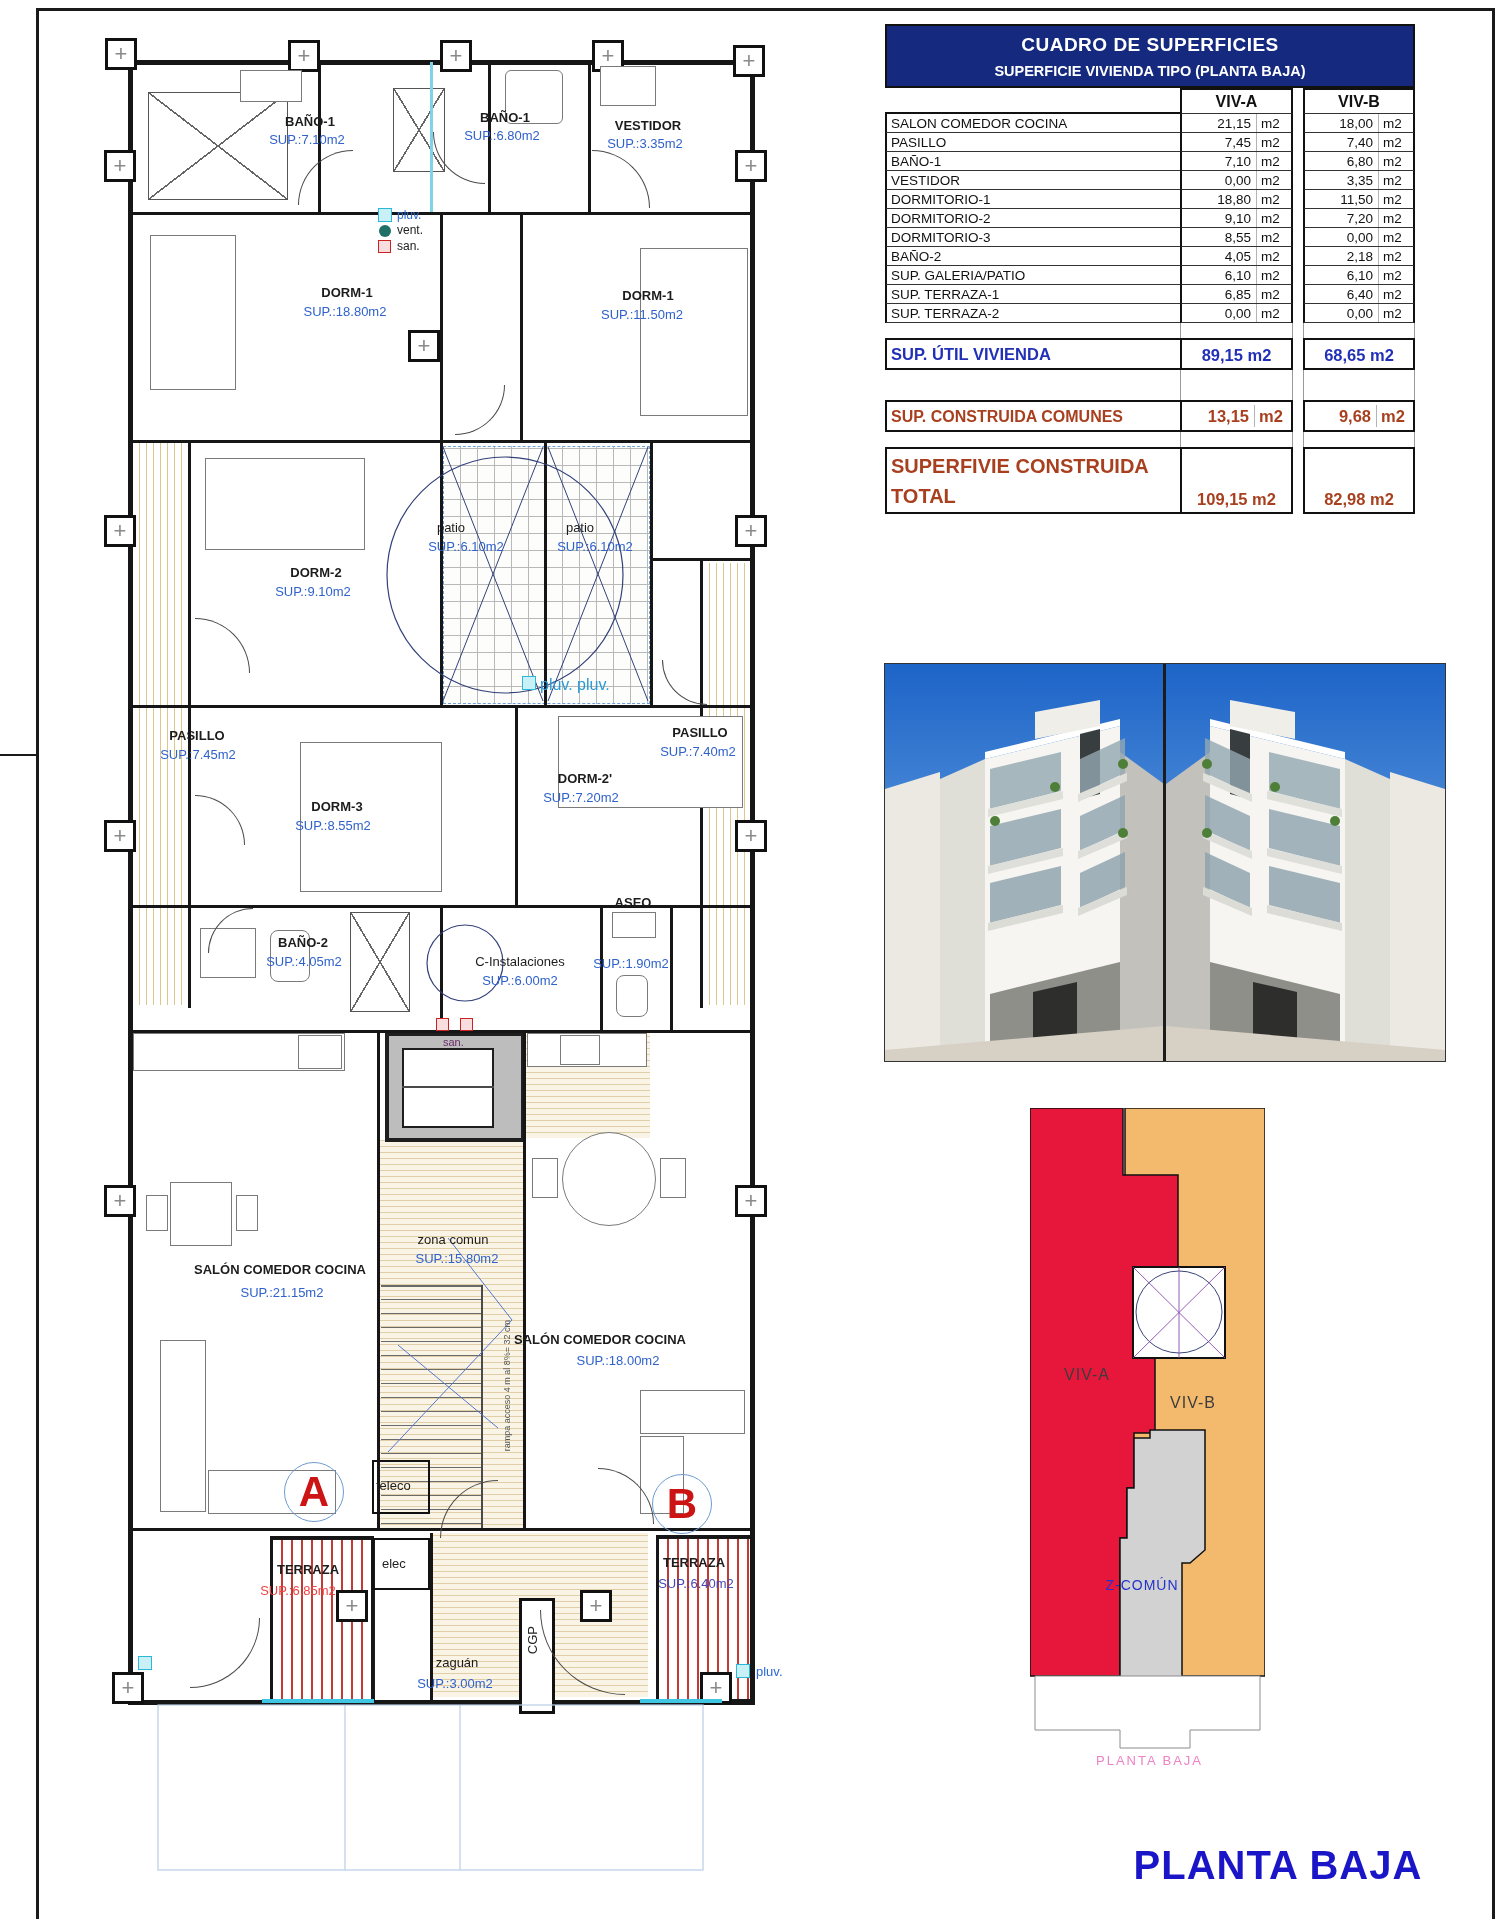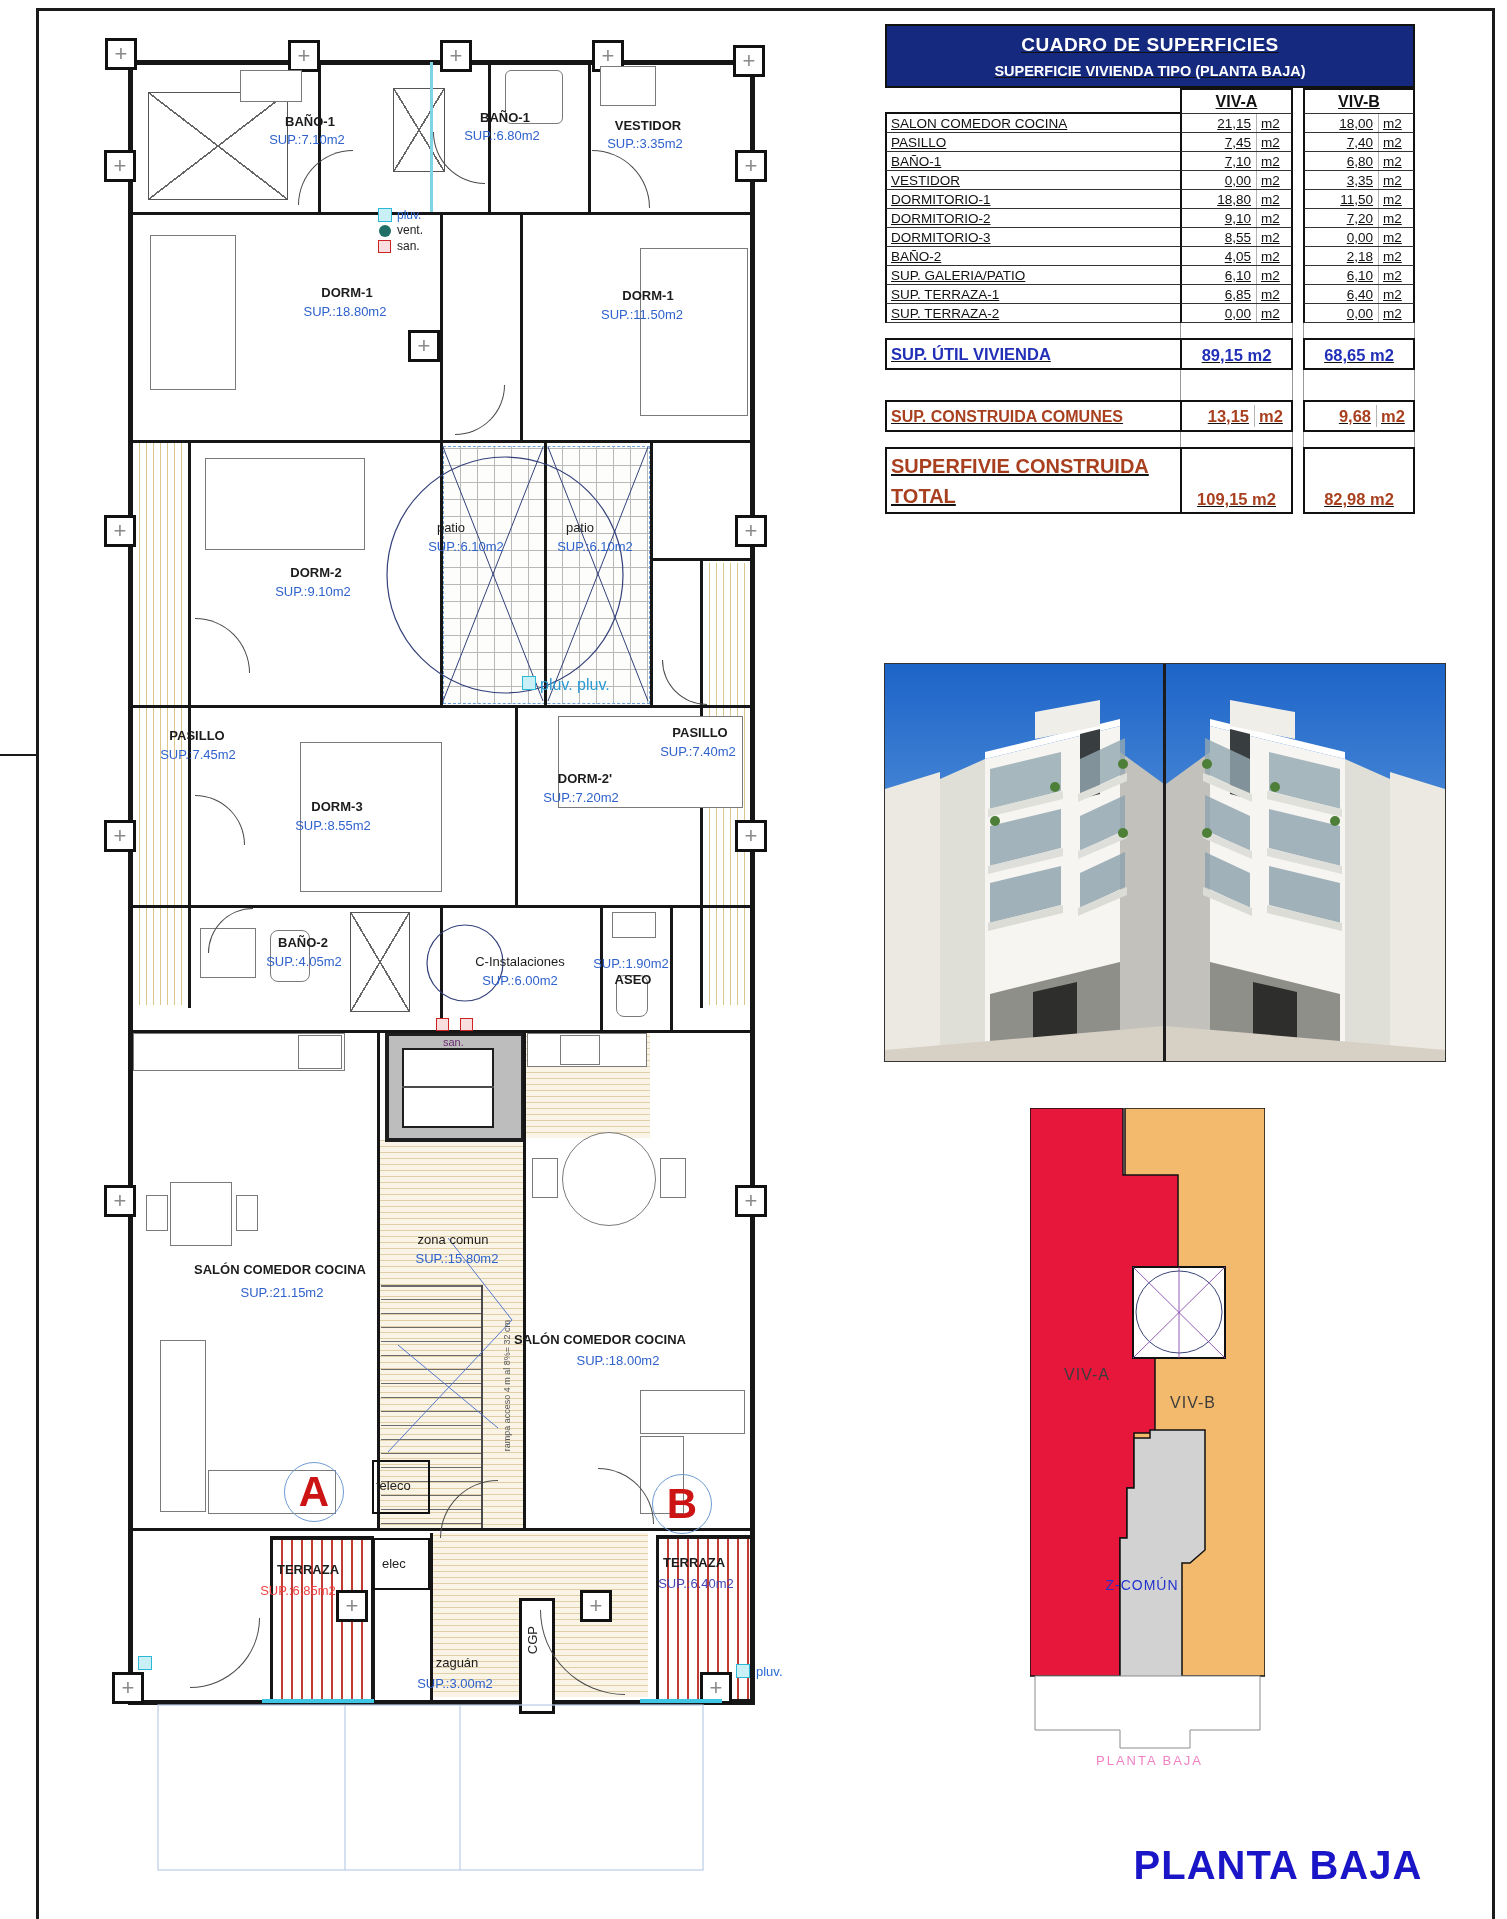--- a/index.html
+++ b/index.html
@@ -33,21 +33,21 @@
   .door{position:absolute;box-sizing:border-box;border:1.4px solid #4a4a4a;background:transparent;}
   .d-tl{border-right:none;border-bottom:none;border-radius:100% 0 0 0;}
   .d-tr{border-left:none;border-bottom:none;border-radius:0 100% 0 0;}
   .d-bl{border-right:none;border-top:none;border-radius:0 0 0 100%;}
   .d-br{border-left:none;border-top:none;border-radius:0 0 100% 0;}
   .vtext{position:absolute;writing-mode:vertical-rl;transform:rotate(180deg);white-space:nowrap;}
   .cyansq{position:absolute;width:14px;height:14px;box-sizing:border-box;border:1.5px solid #2bb8d6;background:#c9f0f6;}
   .redsq{position:absolute;width:13px;height:13px;box-sizing:border-box;border:1.5px solid #c22;background:#f8dede;}
 
   
-  #surf{position:absolute;left:885px;top:24px;width:530px;font-size:13.5px;color:#111;text-decoration:underline;}
+  #surf{position:absolute;left:885px;top:24px;width:530px;font-size:13.5px;color:#111;}
   .t-head{background:#15297e;color:#fff;text-align:center;border:2px solid #111;
           padding:8px 4px 7px;box-sizing:border-box;}
   .t-head .t1{font-size:19px;font-weight:bold;letter-spacing:.5px;}
   .t-head .t2{font-size:14.5px;font-weight:bold;margin-top:7px;}
   .trow{display:grid;grid-template-columns:295px 113px 10px 112px;align-items:stretch;}
   .tlab{border-left:2px solid #111;border-bottom:1px solid #333;padding:2px 4px 1px;box-sizing:border-box;}
   .tval{border-left:2px solid #111;border-right:2px solid #111;border-bottom:1px solid #333;
         display:flex;box-sizing:border-box;}
   .tval .num{flex:1;text-align:right;padding:2px 5px 1px 0;}
   .tval .un{width:30px;border-left:1px solid #b4b4b4;padding:2px 0 1px 4px;}
@@ -248,21 +248,21 @@
     <span class="lbl" style="left:700px;top:726px">PASILLO</span>
     <span class="sup" style="left:698px;top:744px">SUP.:7.40m2</span>
     <span class="lbl" style="left:337px;top:800px">DORM-3</span>
     <span class="sup" style="left:333px;top:818px">SUP.:8.55m2</span>
     <span class="lbl" style="left:585px;top:772px">DORM-2'</span>
     <span class="sup" style="left:581px;top:790px">SUP.:7.20m2</span>
     <span class="lbl" style="left:303px;top:936px">BAÑO-2</span>
     <span class="sup" style="left:304px;top:954px">SUP.:4.05m2</span>
     <span class="lbl" style="left:520px;top:955px;font-weight:normal">C-Instalaciones</span>
     <span class="sup" style="left:520px;top:973px">SUP.:6.00m2</span>
-    <span class="lbl" style="left:633px;top:973px">ASEO</span>
+    <span class="lbl" style="left:633px;top:896px">ASEO</span>
     <span class="sup" style="left:631px;top:956px">SUP.:1.90m2</span>
     <span class="lbl" style="left:280px;top:1263px">SALÓN COMEDOR COCINA</span>
     <span class="sup" style="left:282px;top:1285px">SUP.:21.15m2</span>
     <span class="lbl" style="left:453px;top:1233px;font-weight:normal">zona comun</span>
     <span class="sup" style="left:457px;top:1251px">SUP.:15.80m2</span>
     <span class="lbl" style="left:600px;top:1333px">SALÓN COMEDOR COCINA</span>
     <span class="sup" style="left:618px;top:1353px">SUP.:18.00m2</span>
     <span class="lbl" style="left:308px;top:1563px">TERRAZA</span>
     <span class="sup" style="left:298px;top:1583px;color:#ef4444">SUP.:6.85m2</span>
     <span class="lbl" style="left:694px;top:1556px">TERRAZA</span>

